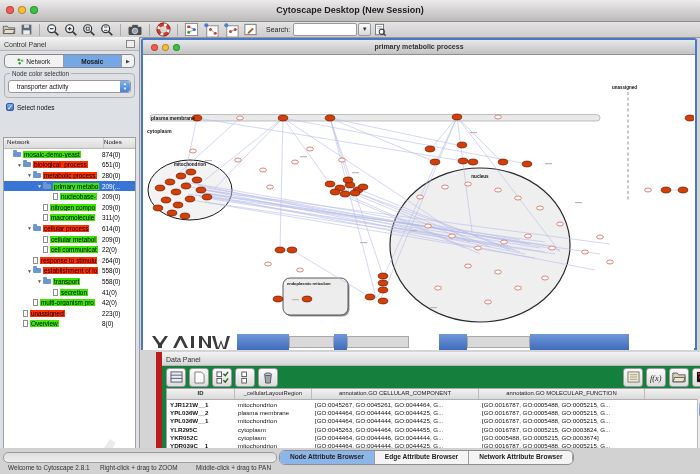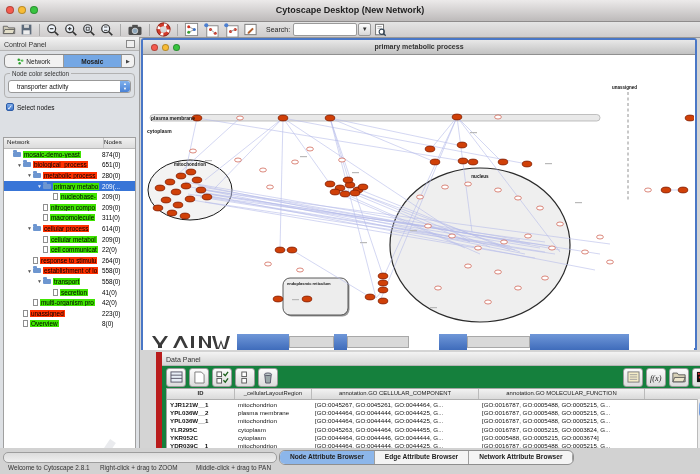--- a/index.html
+++ b/index.html
@@ -96,21 +96,21 @@
 </style>
 </head>
 <body>
 
 <div id="titlebar" class="abs">
   <div class="lights">
     <div class="light l-red"></div>
     <div class="light l-yel"></div>
     <div class="light l-grn"></div>
   </div>
-  <div id="win-title">Cytoscape Desktop (New Network)</div>
+  <div id="win-title">Cytoscape Desktop (New Session)</div>
 </div>
 
 <div id="toolbar" class="abs">
   <span class="tbtn">
       <svg width="14" height="13" viewBox="0 0 16 16">
         <path d="M1 4h5l1.5 2H15v7H1z" fill="#cfcab8" stroke="#555" stroke-width="1"></path>
         <path d="M1 13l2-5h12l-2 5z" fill="#e4dfc9" stroke="#555" stroke-width="1"></path>
       </svg>
     </span>
   <span class="tbtn">

